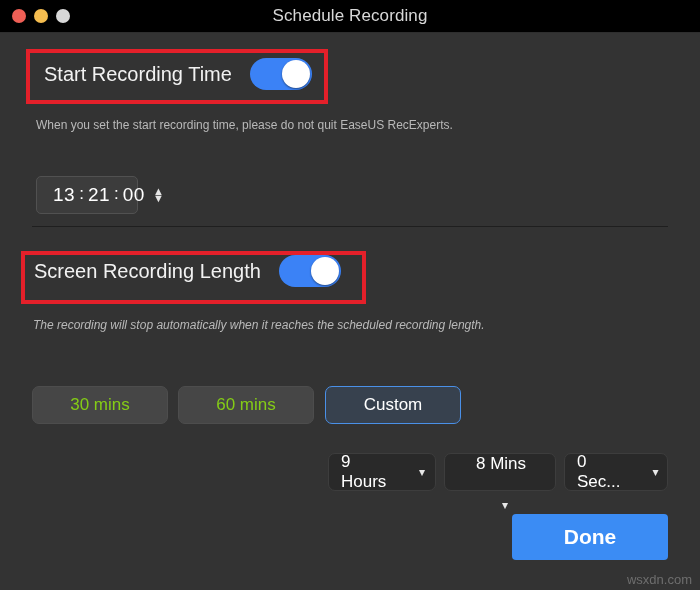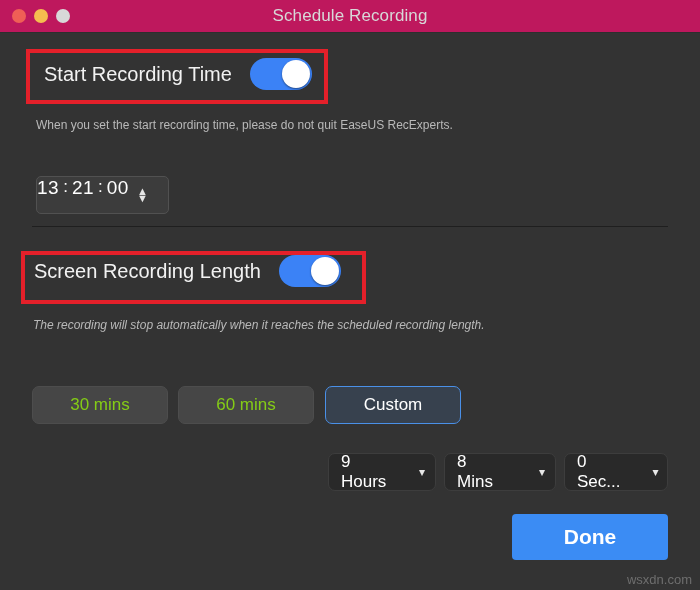--- a/index.html
+++ b/index.html
@@ -19,21 +19,21 @@
     background: #333333;
     overflow: hidden;
   }
 
   
   #titlebar {
     position: absolute;
     left: 0; top: 0;
     width: 700px;
     height: 32px;
-    background: #be185d;
+    background: #000000;
     border-bottom: 1px solid #2e2e2e;
   }
   #traffic {
     position: absolute;
     left: 12px; top: 9px;
     display: flex;
     gap: 8px;
     align-items: center;
   }
   .light {
@@ -104,28 +104,29 @@
     display: flex;
     align-items: center;
     gap: 18px;
   }
 
   
   #time-field {
     position: absolute;
     left: 36px;
     top: 176px;
-    width: 133px;
+    width: 102px;
     height: 38px;
     box-sizing: border-box;
     background: #3c3c3c;
     border: 1px solid #515151;
     border-radius: 5px;
     display: flex;
-    padding: 0 0;
+    align-items: center;
+    padding: 0 16px;
     gap: 4px;
   }
   #time-field .seg {
     color: #ffffff;
     font-size: 19px;
     letter-spacing: .5px;
   }
   #time-field .colon {
     color: #ffffff;
     font-size: 17px;
@@ -275,21 +276,21 @@
   <div class="desc" style="left:33px; top:308px;font-style:italic;">The recording will stop automatically when it reaches the scheduled recording length.</div>
 
   <div class="preset disabled" style="left:32px; top:386px;">30 mins</div>
   <div class="preset disabled" style="left:178px; top:386px;">60 mins</div>
   <div class="preset selected" style="left:325px; top:386px;">Custom</div>
 
   <div class="dropdown" style="left:328px; top:453px; width:108px;">
     <span>9 Hours</span>
     <span class="chev">▾</span>
   </div>
-  <div class="dropdown" style="left:444px; top:453px; width:112px;">
+  <div class="dropdown" style="left:444px; top:453px; width:112px;flex-direction:column;">
     <span>8 Mins</span>
     <span class="chev">▾</span>
   </div>
   <div class="dropdown" style="left:564px; top:453px; width:104px;">
     <span>0 Sec...</span>
     <span class="chev">▾</span>
   </div>
 
   <div id="done-button">Done</div>
 

